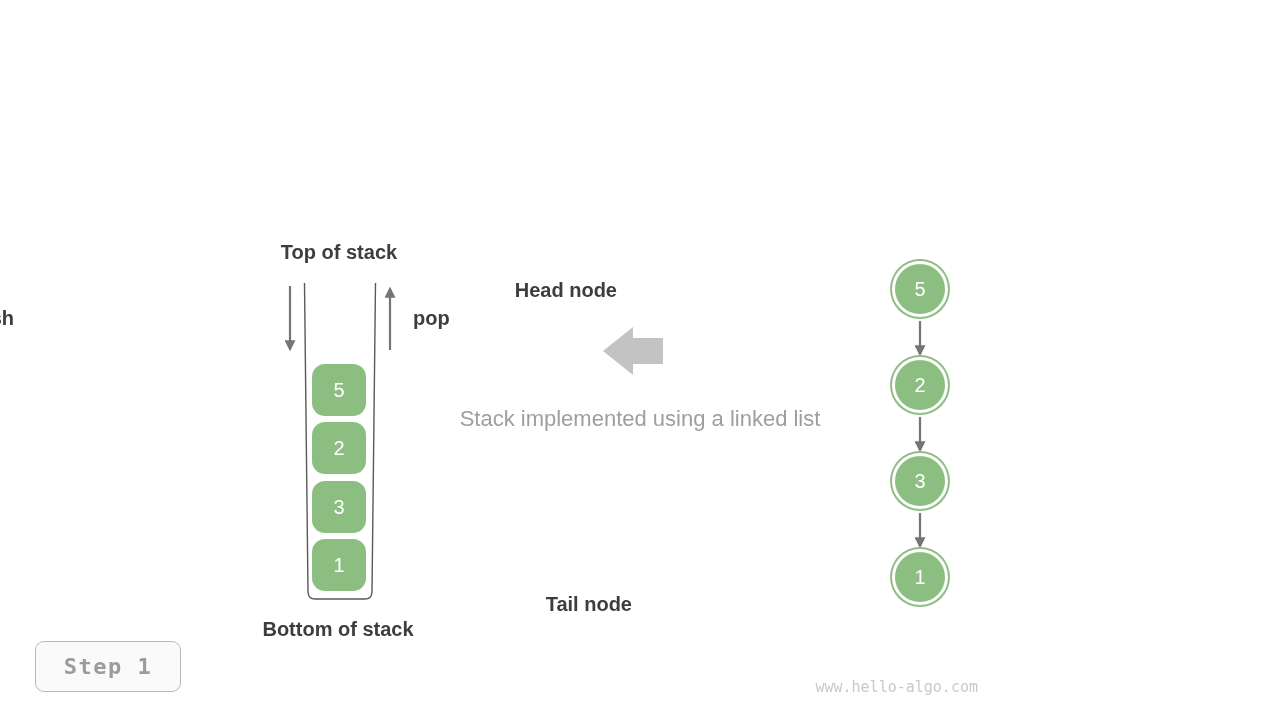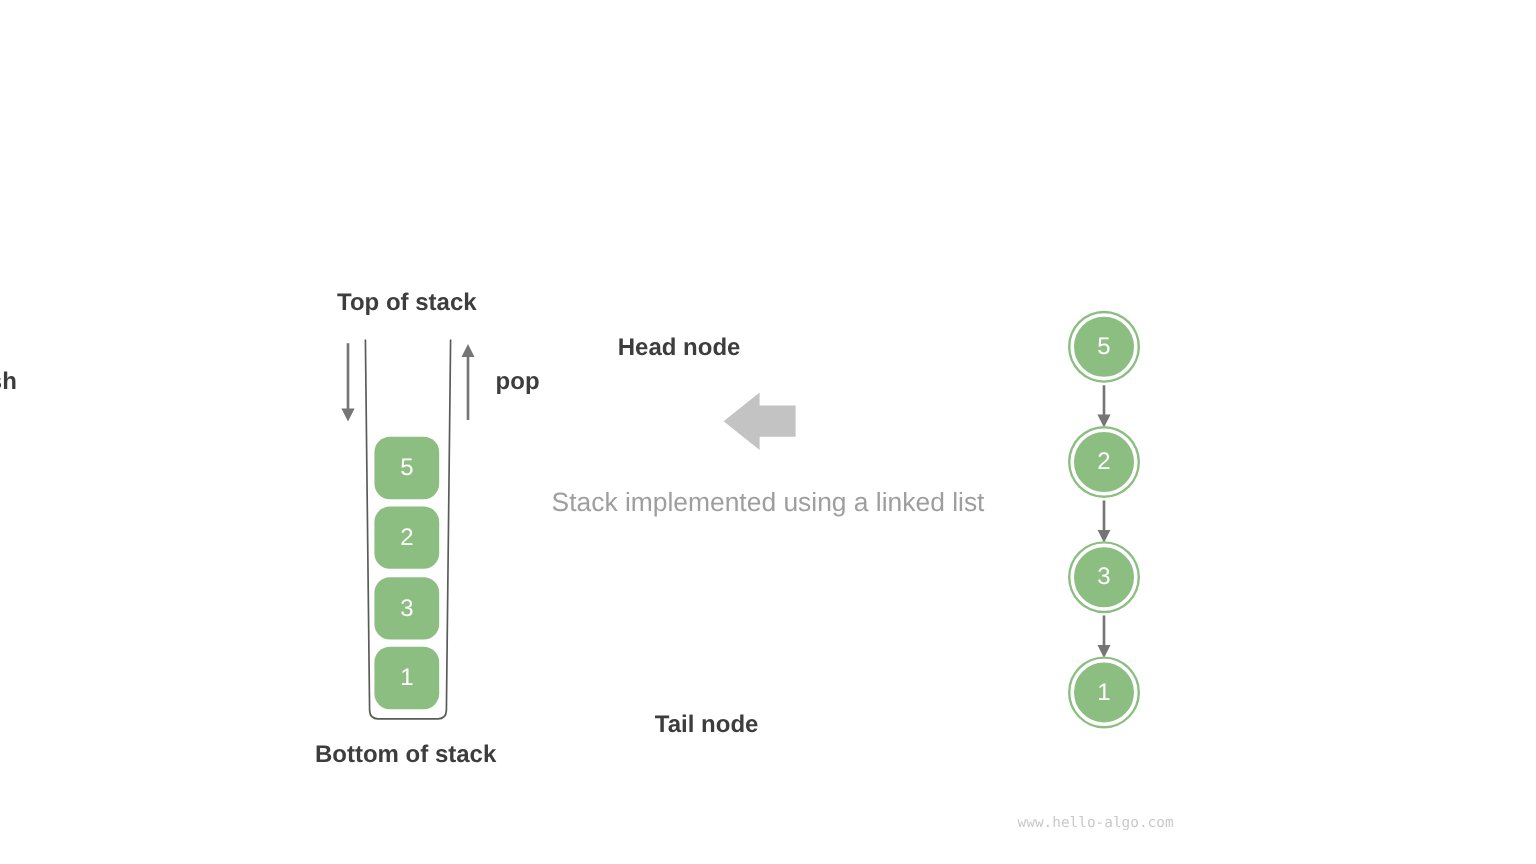--- a/index.html
+++ b/index.html
@@ -66,21 +66,21 @@
     font-family: "DejaVu Sans Mono", monospace;
     font-size: 22px; font-weight: 700;
     letter-spacing: 1.5px;
     color: var(--badgeText, #9b9b9b);
   }
 
   .watermark {
     position: absolute;
     right: 46px; top: 678px;
     font-family: "DejaVu Sans Mono", monospace;
-    font-size: 12px;
+    font-size: 15px;
     color: var(--watermarkGray, #c9c9c9);
   }
 
   svg { position: absolute; overflow: visible; }
   .arrow-line { stroke: var(--arrow, #757575); stroke-width: 2.2; fill: none; }
   .wall-path  { stroke: var(--wall, #5a5a5a); stroke-width: 1.4; fill: none; }
 </style>
 </head>
 <body>
 
@@ -132,15 +132,16 @@
   <div class="caption">Stack implemented using a linked list</div>
 
   <div class="label" style="right:407px; top:279px;">Head node</div>
   <div class="label" style="right:392px; top:565px;margin-top:28px;">Tail node</div>
 
   <div class="ll-node" style="top:261px;">5</div>
   <div class="ll-node" style="top:357px;">2</div>
   <div class="ll-node" style="top:453px;">3</div>
   <div class="ll-node" style="top:549px;">1</div>
 
+  <div class="step-badge">Step 1</div>
   <div class="watermark">www.hello-algo.com</div>
 
 </div>
 
 </body></html>

